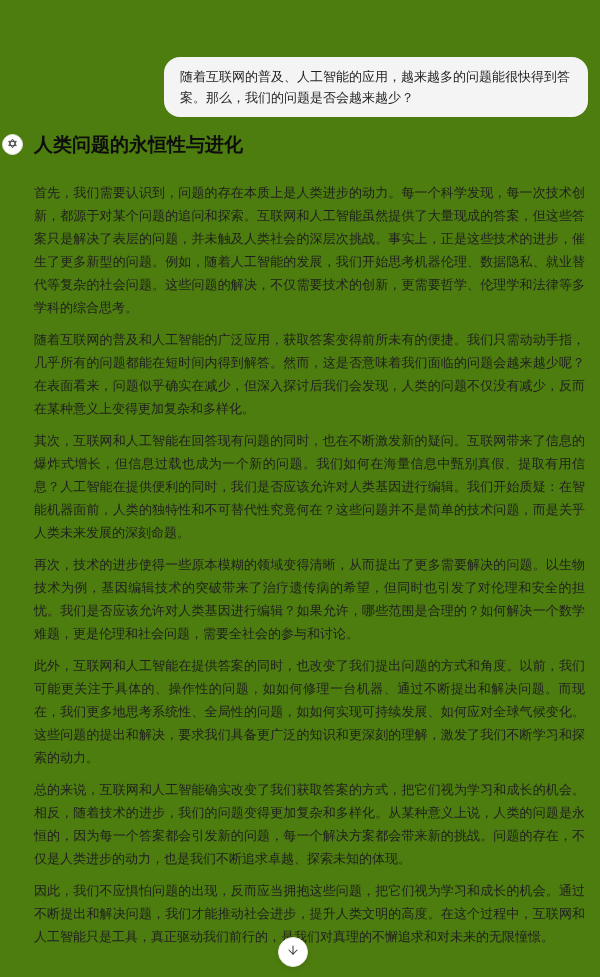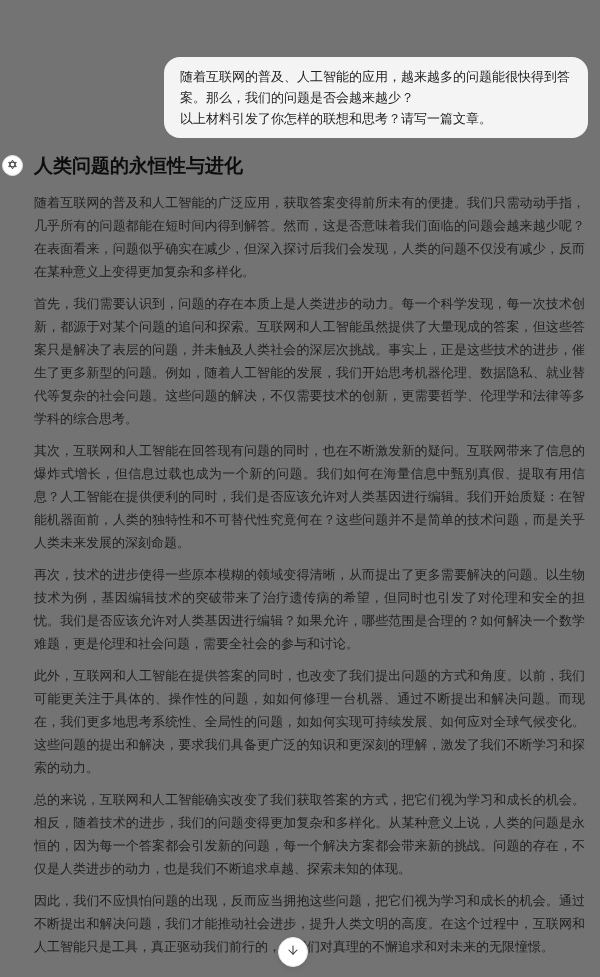--- a/index.html
+++ b/index.html
@@ -1,20 +1,20 @@
 <!DOCTYPE html>
 <html><head>
 <meta charset="utf-8">
 <style>
   * { box-sizing: border-box; margin: 0; padding: 0; }
   html,body { background:#fff; }
   .page {
     position: relative;
     width: 600px; height: 977px;
-    background: #737373;
+    background: #4d7c0f;
     font-family: "Liberation Sans", "DejaVu Sans", sans-serif;
     color: #1f1f1f;
     overflow: hidden;
   }
   
   .user-row { display: flex; justify-content: flex-end; padding: 57px 12px 0 12px; }
   .bubble {
     background: #f4f4f4;
     border-radius: 16px;
     padding: 9px 16px;
@@ -31,21 +31,21 @@
     border: 1px solid #e3e3e3;
     border-radius: 50%;
     display: flex; align-items: center; justify-content: center;
     margin-top: 4px;
     background: #fff;
   }
   .avatar svg { width: 13px; height: 13px; stroke: #3d3d3d; fill: none; stroke-width: 1.7; stroke-linejoin: round; }
   .content { flex: 1; padding: 2px 0 0 11px; min-width: 0; }
   .title {
     font-size: 19px; line-height: 25px; font-weight: 700;
-    color: #0d0d0d; margin: 0 0 13px 0;
+    color: #0d0d0d; margin: 0 0 24px 0;
   }
   .para {
     font-size: 13px; line-height: 23px;
     margin: 0 0 9px 0;
     text-align: justify;
     color: #1f1f1f;
   }
   
   .scroll-btn {
     position: absolute; left: 278px; top: 937px;
@@ -58,39 +58,38 @@
   .scroll-btn svg { width: 14px; height: 14px; stroke: #3d3d3d; fill: none; stroke-width: 1.8; stroke-linecap: round; stroke-linejoin: round; }
 </style>
 </head>
 <body>
 
 <div class="page">
 
   <div class="user-row">
     <div class="bubble">
       <div>随着互联网的普及、人工智能的应用，越来越多的问题能很快得到答案。那么，我们的问题是否会越来越少？</div>
-      <div>以上材料引发了你怎样的联想和思考？请写一篇文章。</div>
     </div>
   </div>
 
   <div class="assistant-row">
     <div class="avatar">
       <span>
         <svg viewBox="0 0 24 24" width="13" height="13">
           <path d="M12 4 L19 16 L5 16 Z"></path>
           <path d="M12 20 L5 8 L19 8 Z"></path>
         </svg>
       </span>
     </div>
 
     <div class="content">
       <h1 class="title">人类问题的永恒性与进化</h1>
 
+      <p class="para">首先，我们需要认识到，问题的存在本质上是人类进步的动力。每一个科学发现，每一次技术创新，都源于对某个问题的追问和探索。互联网和人工智能虽然提供了大量现成的答案，但这些答案只是解决了表层的问题，并未触及人类社会的深层次挑战。事实上，正是这些技术的进步，催生了更多新型的问题。例如，随着人工智能的发展，我们开始思考机器伦理、数据隐私、就业替代等复杂的社会问题。这些问题的解决，不仅需要技术的创新，更需要哲学、伦理学和法律等多学科的综合思考。</p>
       <p class="para">随着互联网的普及和人工智能的广泛应用，获取答案变得前所未有的便捷。我们只需动动手指，几乎所有的问题都能在短时间内得到解答。然而，这是否意味着我们面临的问题会越来越少呢？在表面看来，问题似乎确实在减少，但深入探讨后我们会发现，人类的问题不仅没有减少，反而在某种意义上变得更加复杂和多样化。</p>
-      <p class="para">首先，我们需要认识到，问题的存在本质上是人类进步的动力。每一个科学发现，每一次技术创新，都源于对某个问题的追问和探索。互联网和人工智能虽然提供了大量现成的答案，但这些答案只是解决了表层的问题，并未触及人类社会的深层次挑战。事实上，正是这些技术的进步，催生了更多新型的问题。例如，随着人工智能的发展，我们开始思考机器伦理、数据隐私、就业替代等复杂的社会问题。这些问题的解决，不仅需要技术的创新，更需要哲学、伦理学和法律等多学科的综合思考。</p>
       <p class="para">其次，互联网和人工智能在回答现有问题的同时，也在不断激发新的疑问。互联网带来了信息的爆炸式增长，但信息过载也成为一个新的问题。我们如何在海量信息中甄别真假、提取有用信息？人工智能在提供便利的同时，我们是否应该允许对人类基因进行编辑。我们开始质疑：在智能机器面前，人类的独特性和不可替代性究竟何在？这些问题并不是简单的技术问题，而是关乎人类未来发展的深刻命题。</p>
       <p class="para">再次，技术的进步使得一些原本模糊的领域变得清晰，从而提出了更多需要解决的问题。以生物技术为例，基因编辑技术的突破带来了治疗遗传病的希望，但同时也引发了对伦理和安全的担忧。我们是否应该允许对人类基因进行编辑？如果允许，哪些范围是合理的？如何解决一个数学难题，更是伦理和社会问题，需要全社会的参与和讨论。</p>
       <p class="para">此外，互联网和人工智能在提供答案的同时，也改变了我们提出问题的方式和角度。以前，我们可能更关注于具体的、操作性的问题，如如何修理一台机器、通过不断提出和解决问题。而现在，我们更多地思考系统性、全局性的问题，如如何实现可持续发展、如何应对全球气候变化。这些问题的提出和解决，要求我们具备更广泛的知识和更深刻的理解，激发了我们不断学习和探索的动力。</p>
       <p class="para">总的来说，互联网和人工智能确实改变了我们获取答案的方式，把它们视为学习和成长的机会。相反，随着技术的进步，我们的问题变得更加复杂和多样化。从某种意义上说，人类的问题是永恒的，因为每一个答案都会引发新的问题，每一个解决方案都会带来新的挑战。问题的存在，不仅是人类进步的动力，也是我们不断追求卓越、探索未知的体现。</p>
       <p class="para">因此，我们不应惧怕问题的出现，反而应当拥抱这些问题，把它们视为学习和成长的机会。通过不断提出和解决问题，我们才能推动社会进步，提升人类文明的高度。在这个过程中，互联网和人工智能只是工具，真正驱动我们前行的，是我们对真理的不懈追求和对未来的无限憧憬。</p>
 
     </div>
   </div>
 
   <div class="scroll-btn">

